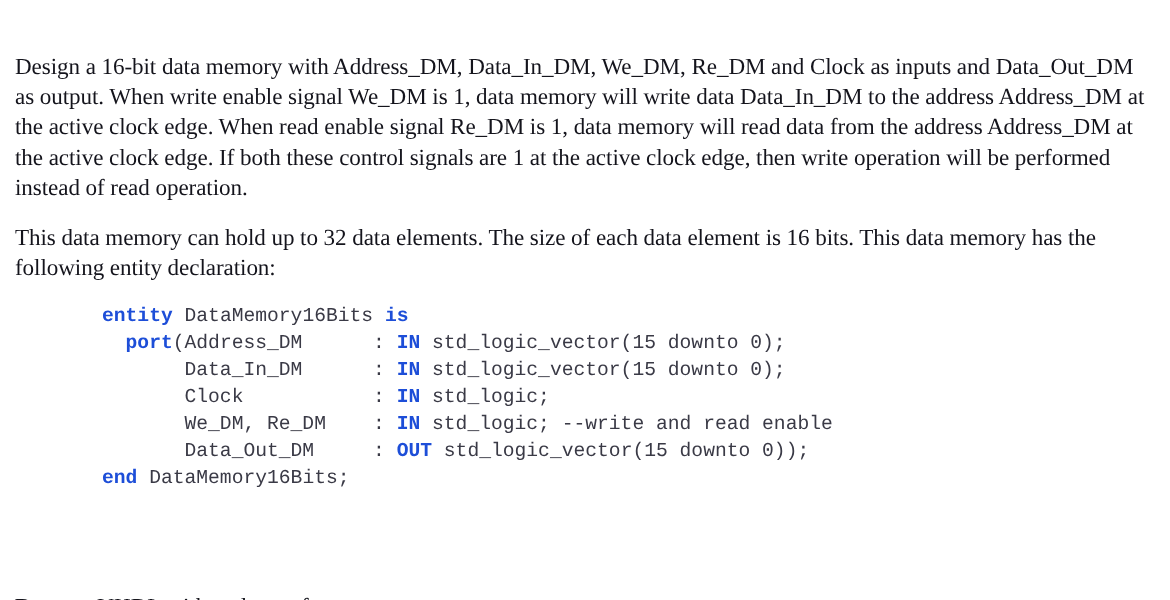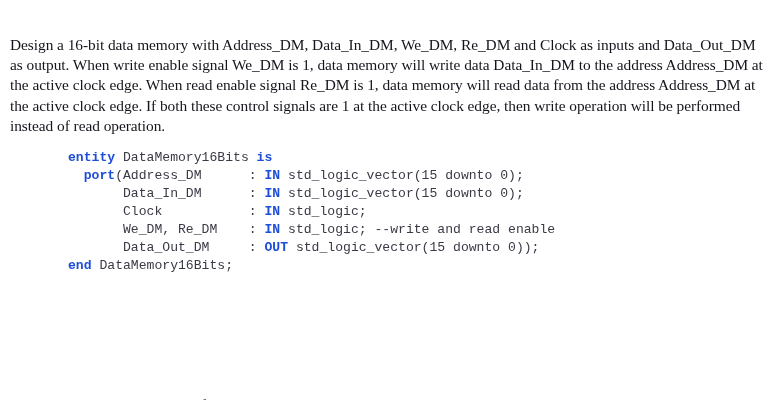--- a/index.html
+++ b/index.html
@@ -67,18 +67,19 @@
     font-weight: bold;
   }
 </style>
 </head>
 <body>
 
 <div class="page">
 
   <p class="para">Design a 16-bit data memory with Address_DM, Data_In_DM, We_DM, Re_DM and Clock as inputs and Data_Out_DM as output. When write enable signal We_DM is 1, data memory will write data Data_In_DM to the address Address_DM at the active clock edge. When read enable signal Re_DM is 1, data memory will read data from the address Address_DM at the active clock edge. If both these control signals are 1 at the active clock edge, then write operation will be performed instead of read operation.</p>
 
+  <p class="para">This data memory can hold up to 32 data elements. The size of each data element is 16 bits. This data memory has the following entity declaration:</p>
 
   <div class="code-block"><div class="code-line"><span class="kw">entity</span><span> DataMemory16Bits </span><span class="kw">is</span></div><div class="code-line"><span>  </span><span class="kw">port</span><span>(Address_DM      : </span><span class="kw">IN</span><span> std_logic_vector(15 downto 0);</span></div><div class="code-line"><span>       Data_In_DM      : </span><span class="kw">IN</span><span> std_logic_vector(15 downto 0);</span></div><div class="code-line"><span>       Clock           : </span><span class="kw">IN</span><span> std_logic;</span></div><div class="code-line"><span>       We_DM, Re_DM    : </span><span class="kw">IN</span><span> std_logic; --write and read enable</span></div><div class="code-line"><span>       Data_Out_DM     : </span><span class="kw">OUT</span><span> std_logic_vector(15 downto 0));</span></div><div class="code-line"><span class="kw">end</span><span> DataMemory16Bits;</span></div></div>
 
   <p class="report-line"><span class="report-label">Report:</span><span> VHDL with and waveforms</span></p>
 
 </div>
 
 </body></html>

